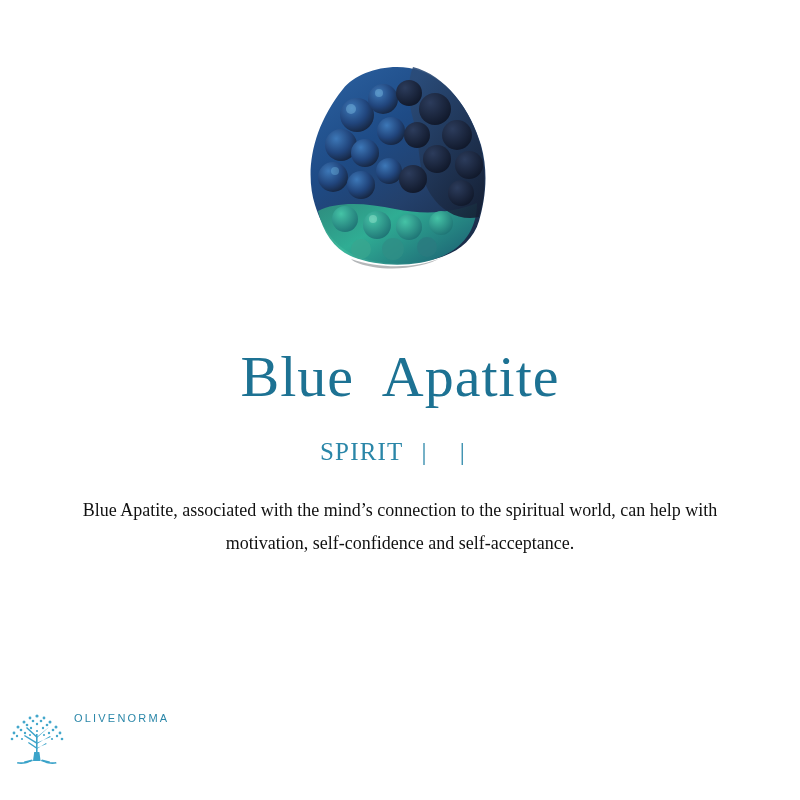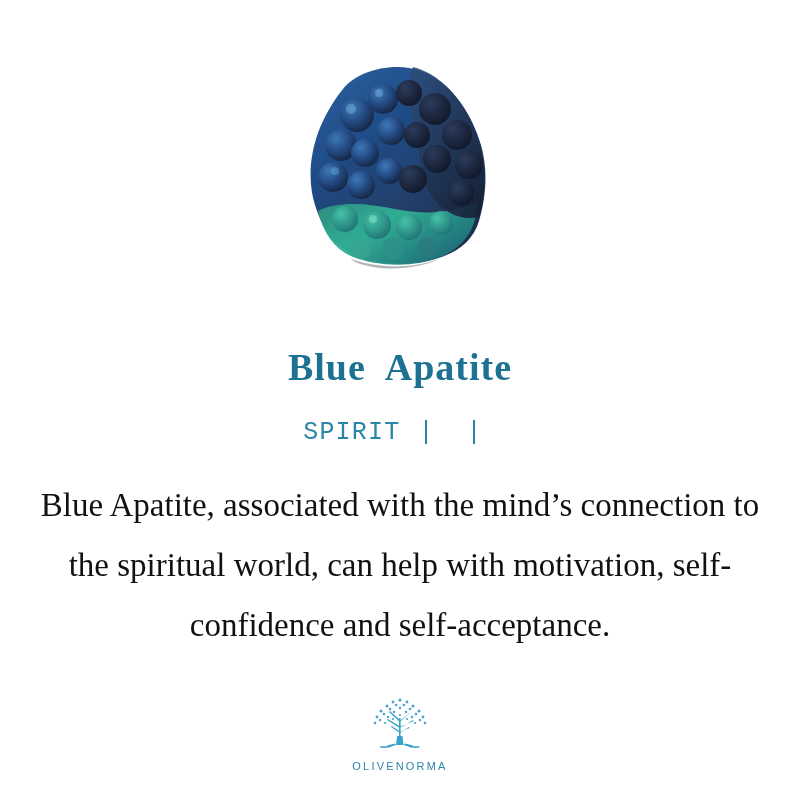--- a/index.html
+++ b/index.html
@@ -40,68 +40,66 @@
   .stone-svg {
     display: block;
     width: 230px;
     height: 230px;
   }
 
   
   .title {
     margin-top: 30px;
     font-family: "Liberation Serif", serif;
-    font-size: 38px;
-    font-weight: 700;
+    font-size: 58px;
+    font-weight: 400;
     color: #1d7293;
     letter-spacing: 1px;
     line-height: 1;
     white-space: pre;
   }
 
   
   .keywords {
     margin-top: 32px;
     display: flex;
     align-items: center;
     justify-content: center;
-    font-family: Liberation Mono, monospace;
+    font-family: Liberation Serif, serif;
     font-size: 25px;
     color: #2a86a8;
     letter-spacing: 1.2px;
   }
   .keyword {
     padding: 0 2px;
   }
   .kw-sep {
     color: #2a86a8;
     padding: 0 16px;
     font-size: 25px;
   }
 
   
   .description {
     margin-top: 28px;
     width: 720px;
     text-align: center;
     font-family: "Liberation Serif", serif;
-    font-size: 33px;
+    font-size: 18px;
     line-height: 1.82;
     color: #111111;
   }
 
   
   .logo-area {
     position: absolute;
     left: 0;
     right: 0;
     bottom: 28px;
     display: flex;
-    flex-direction: column;
-    align-items: center;
   }
   .logo-mark {
     width: 74px;
     height: 64px;
   }
   .logo-text {
     margin-top: 4px;
     font-family: "Liberation Sans", sans-serif;
     font-size: 11px;
     letter-spacing: 2.2px;

